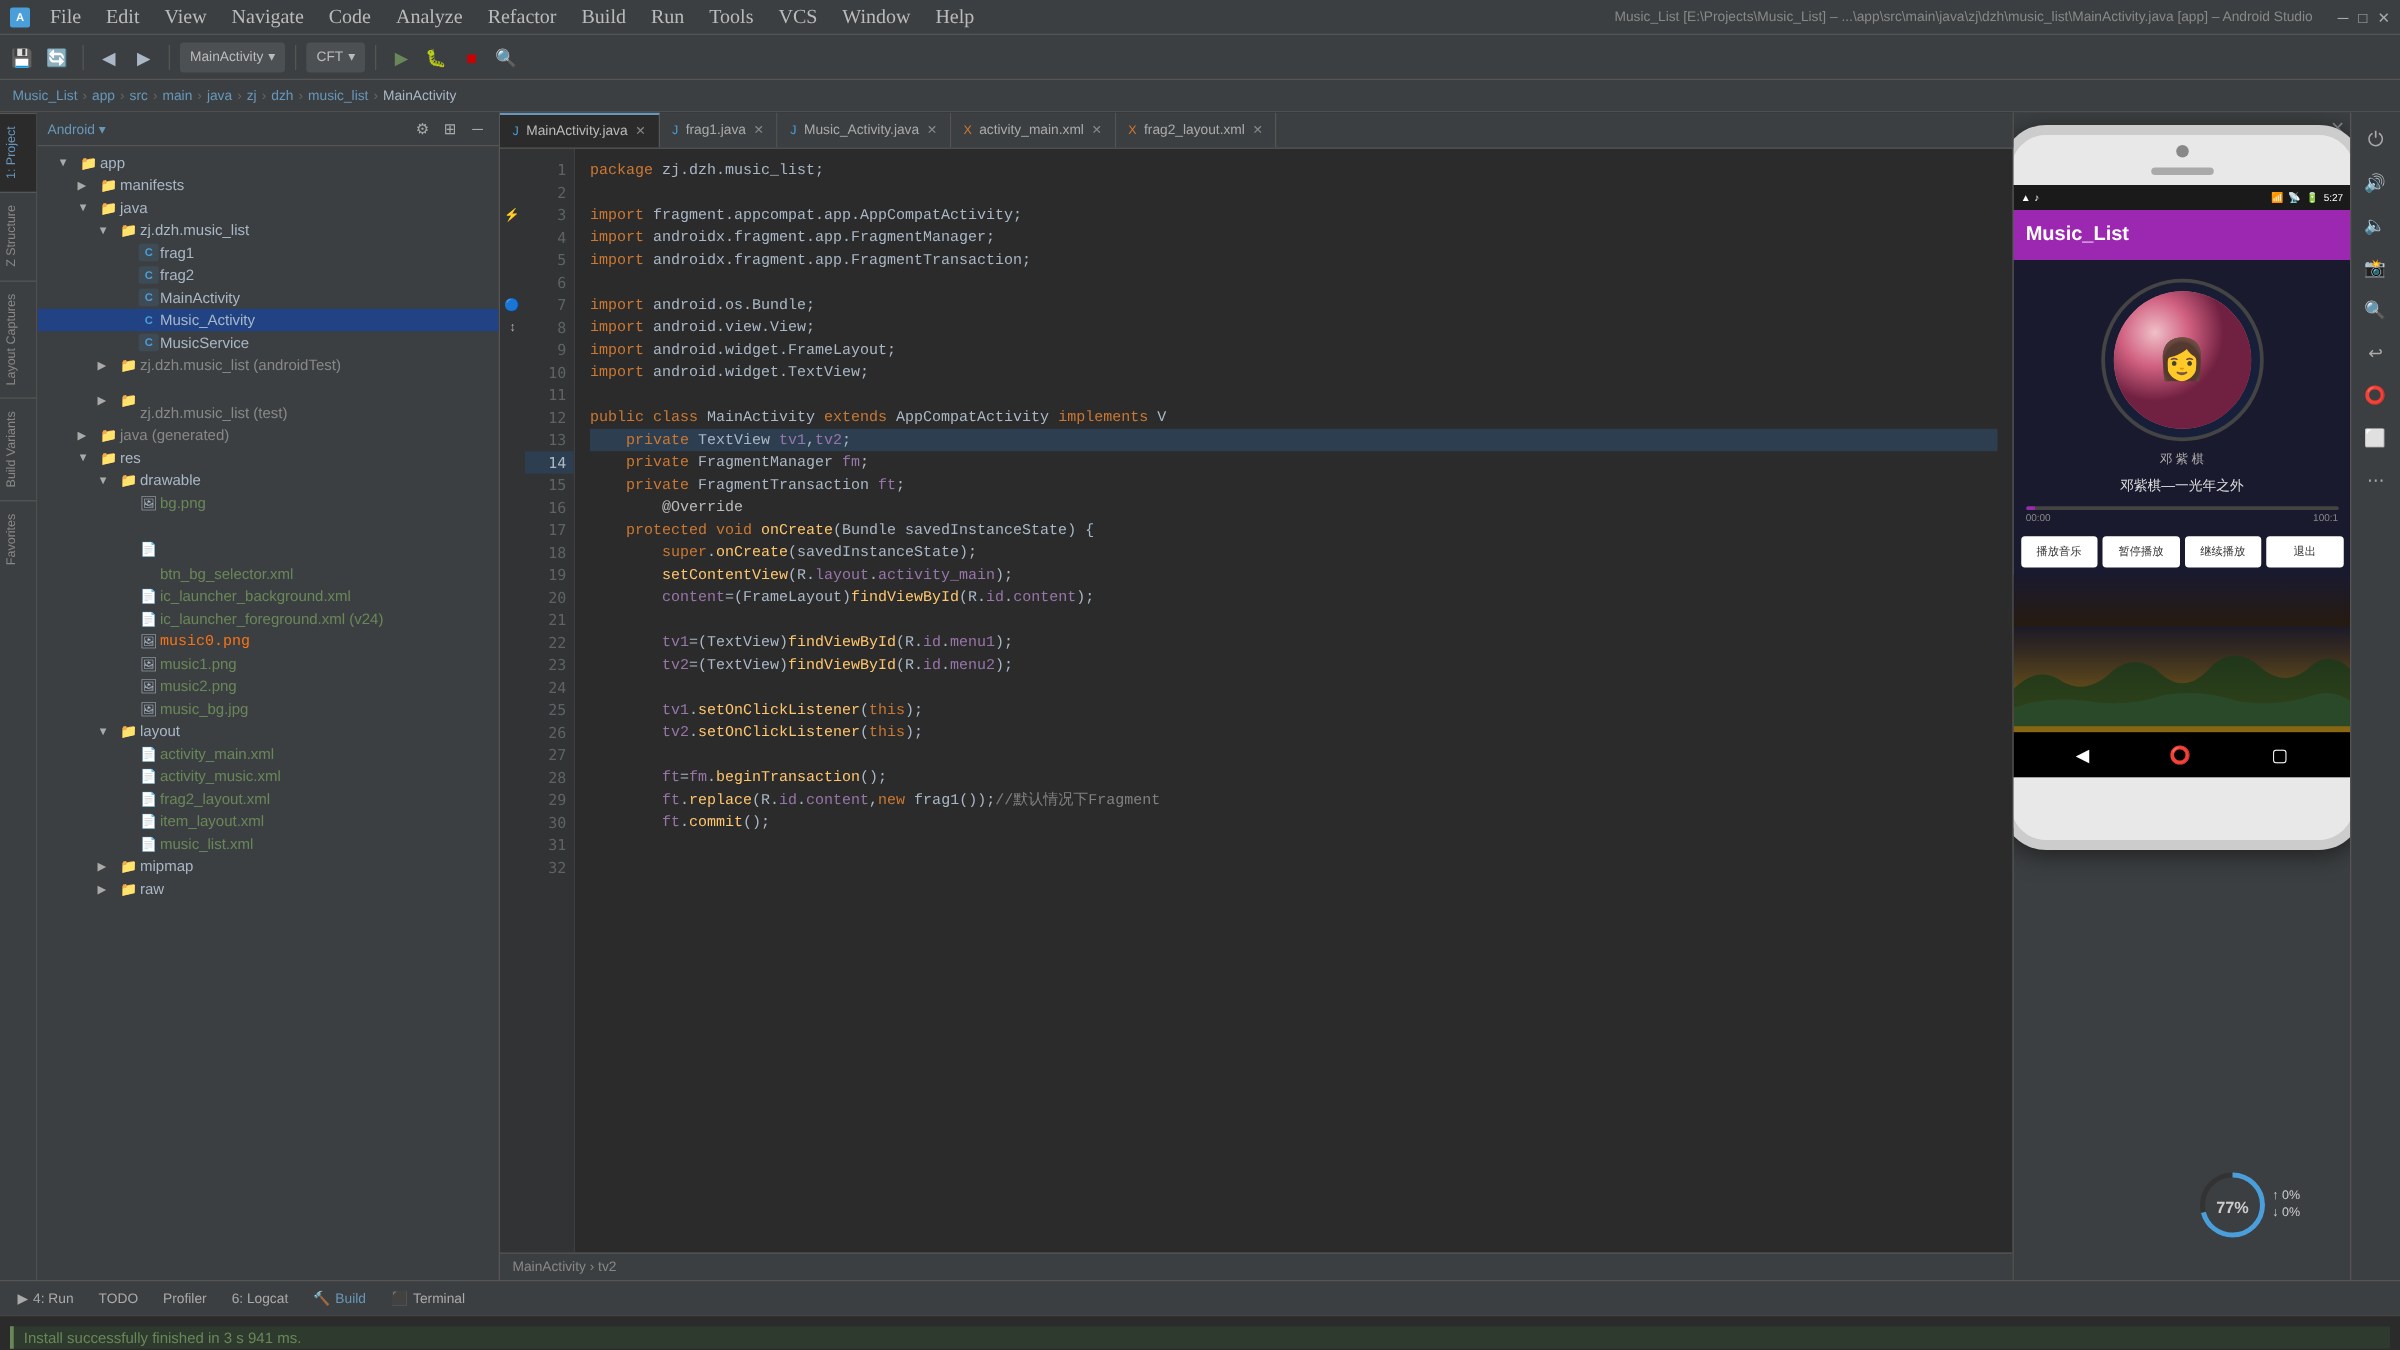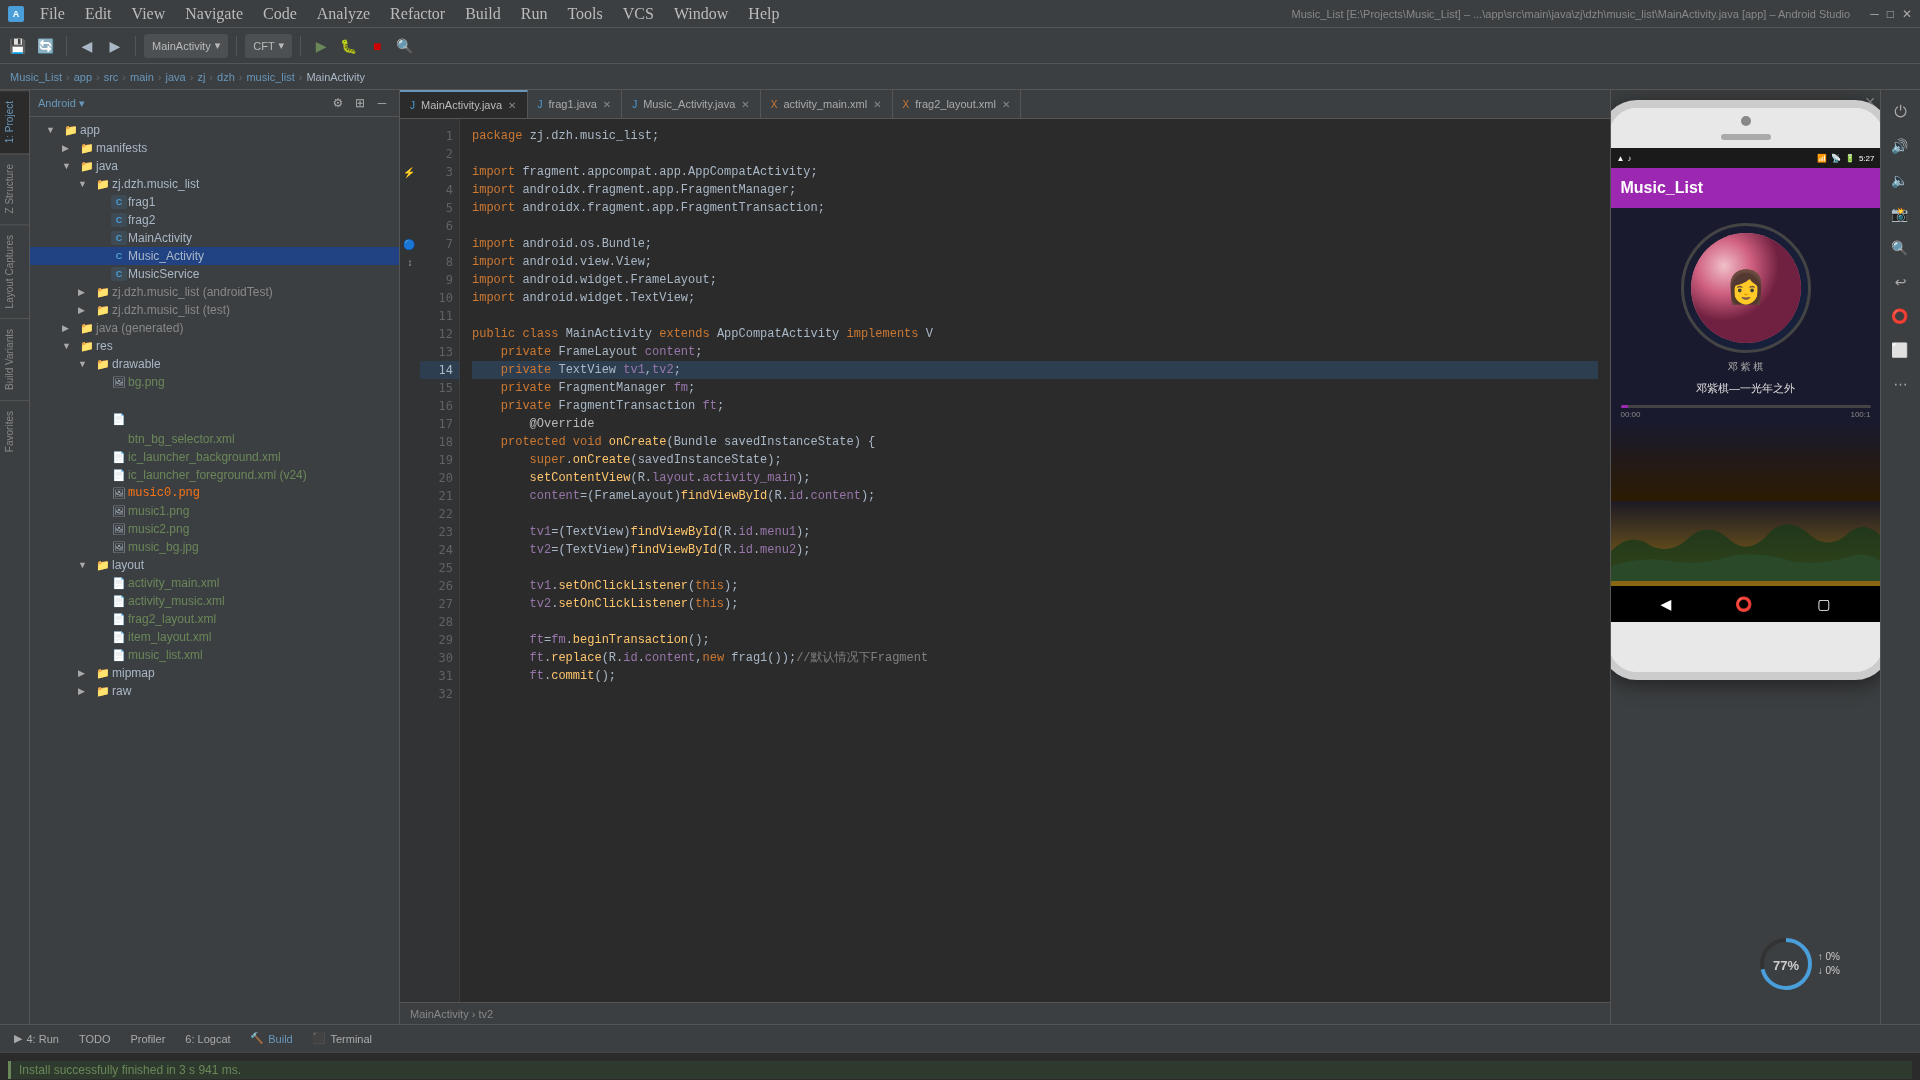--- a/index.html
+++ b/index.html
@@ -287,21 +287,21 @@
         <span class="tree-arrow">▶</span>
         <span class="tree-icon folder-icon">📁</span>
         <span class="tree-label" style="color:#888;">zj.dzh.music_list (androidTest)</span>
       </div>
       <div class="tree-item">
         <span class="tree-indent"></span>
           <span class="tree-indent"></span>
           <span class="tree-indent"></span>
         <span class="tree-arrow">▶</span>
         <span class="tree-icon folder-icon">📁</span>
-        <span class="tree-label" style="color:#888;">zj.dzh.music_list (test)</span>
+        <span class="tree-label" style="color:#888;margin-top:20px;">zj.dzh.music_list (test)</span>
       </div>
       <div class="tree-item">
         <span class="tree-indent"></span>
           <span class="tree-indent"></span>
         <span class="tree-arrow">▶</span>
         <span class="tree-icon folder-icon">📁</span>
         <span class="tree-label" style="color:#888;">java (generated)</span>
       </div>
       <div class="tree-item">
         <span class="tree-indent"></span>
@@ -546,21 +546,20 @@
         <div class="code-line"><span class="kw">import</span> <span class="imp">fragment.appcompat.app.AppCompatActivity</span>;</div>
         <div class="code-line"><span class="kw">import</span> <span class="imp">androidx.fragment.app.FragmentManager</span>;</div>
         <div class="code-line"><span class="kw">import</span> <span class="imp">androidx.fragment.app.FragmentTransaction</span>;</div>
         <div class="code-line"></div>
         <div class="code-line"><span class="kw">import</span> <span class="imp">android.os.Bundle</span>;</div>
         <div class="code-line"><span class="kw">import</span> <span class="imp">android.view.View</span>;</div>
         <div class="code-line"><span class="kw">import</span> <span class="imp">android.widget.FrameLayout</span>;</div>
         <div class="code-line"><span class="kw">import</span> <span class="imp">android.widget.TextView</span>;</div>
         <div class="code-line"></div>
         <div class="code-line"><span class="kw">public class</span> <span class="cls">MainActivity</span> <span class="kw">extends</span> <span class="cls">AppCompatActivity</span> <span class="kw">implements</span> <span style="color:#a9b7c6;">V</span></div>
-        <div class="code-line">    <span class="kw">private</span> <span class="type">FrameLayout</span> <span style="color:#9876aa;">content</span>;</div>
         <div class="code-line highlighted">    <span class="kw">private</span> <span class="type">TextView</span> <span style="color:#9876aa;">tv1</span>,<span style="color:#9876aa;">tv2</span>;</div>
         <div class="code-line">    <span class="kw">private</span> <span class="type">FragmentManager</span> <span style="color:#9876aa;">fm</span>;</div>
         <div class="code-line">    <span class="kw">private</span> <span class="type">FragmentTransaction</span> <span style="color:#9876aa;">ft</span>;</div>
         <div class="code-line">        <span class="ann">@Override</span></div>
         <div class="code-line">    <span class="kw">protected void</span> <span class="method">onCreate</span>(<span class="type">Bundle</span> <span class="param">savedInstanceState</span>) {</div>
         <div class="code-line">        <span class="kw">super</span>.<span class="method">onCreate</span>(<span class="param">savedInstanceState</span>);</div>
         <div class="code-line">        <span class="method">setContentView</span>(<span class="cls">R</span>.<span style="color:#9876aa;">layout</span>.<span style="color:#9876aa;">activity_main</span>);</div>
         <div class="code-line">        <span style="color:#9876aa;">content</span>=(<span class="type">FrameLayout</span>)<span class="method">findViewById</span>(<span class="cls">R</span>.<span style="color:#9876aa;">id</span>.<span style="color:#9876aa;">content</span>);</div>
         <div class="code-line"></div>
         <div class="code-line">        <span style="color:#9876aa;">tv1</span>=(<span class="type">TextView</span>)<span class="method">findViewById</span>(<span class="cls">R</span>.<span style="color:#9876aa;">id</span>.<span style="color:#9876aa;">menu1</span>);</div>
@@ -654,20 +653,26 @@
           <div class="progress-area">
             <div class="progress-bar">
               <div class="progress-fill"></div>
             </div>
             <div class="progress-times">
               <span>00:00</span>
               <span>100:1</span>
             </div>
           </div>
 
+          <div class="phone-buttons">
+            <div class="phone-btn">播放音乐</div>
+            <div class="phone-btn">暂停播放</div>
+            <div class="phone-btn">继续播放</div>
+            <div class="phone-btn">退出</div>
+          </div>
 
           <div class="phone-bg-image">
             <svg width="270" height="80" viewBox="0 0 270 80">
               <defs>
                 <linearGradient id="bgGrad" x1="0" y1="0" x2="0" y2="1">
                   <stop offset="0%" stop-color="#1a1a2e" stop-opacity="0.8"></stop>
                   <stop offset="100%" stop-color="#8b6914" stop-opacity="0.9"></stop>
                 </linearGradient>
               </defs>
               <rect width="270" height="80" fill="url(#bgGrad)"></rect>

